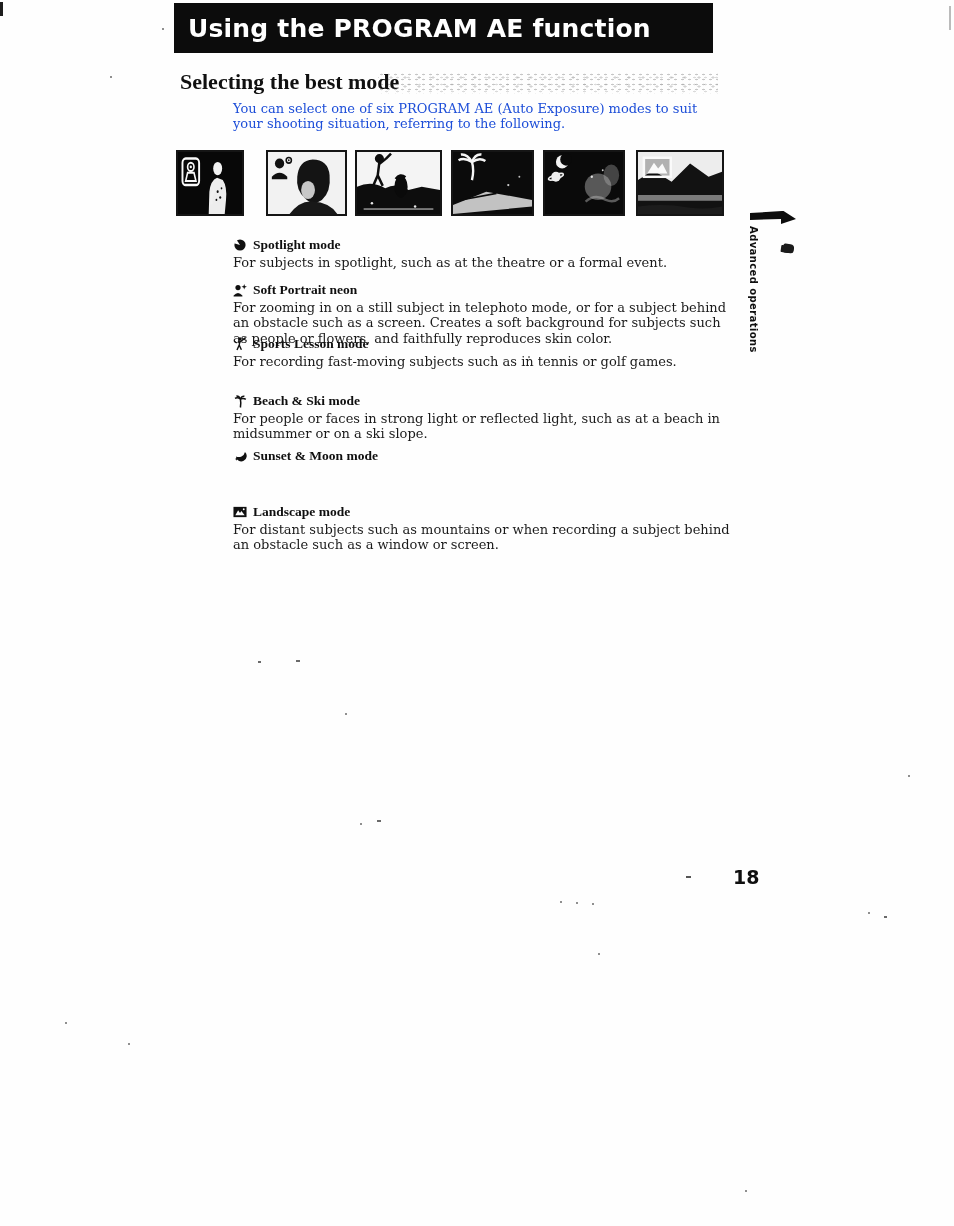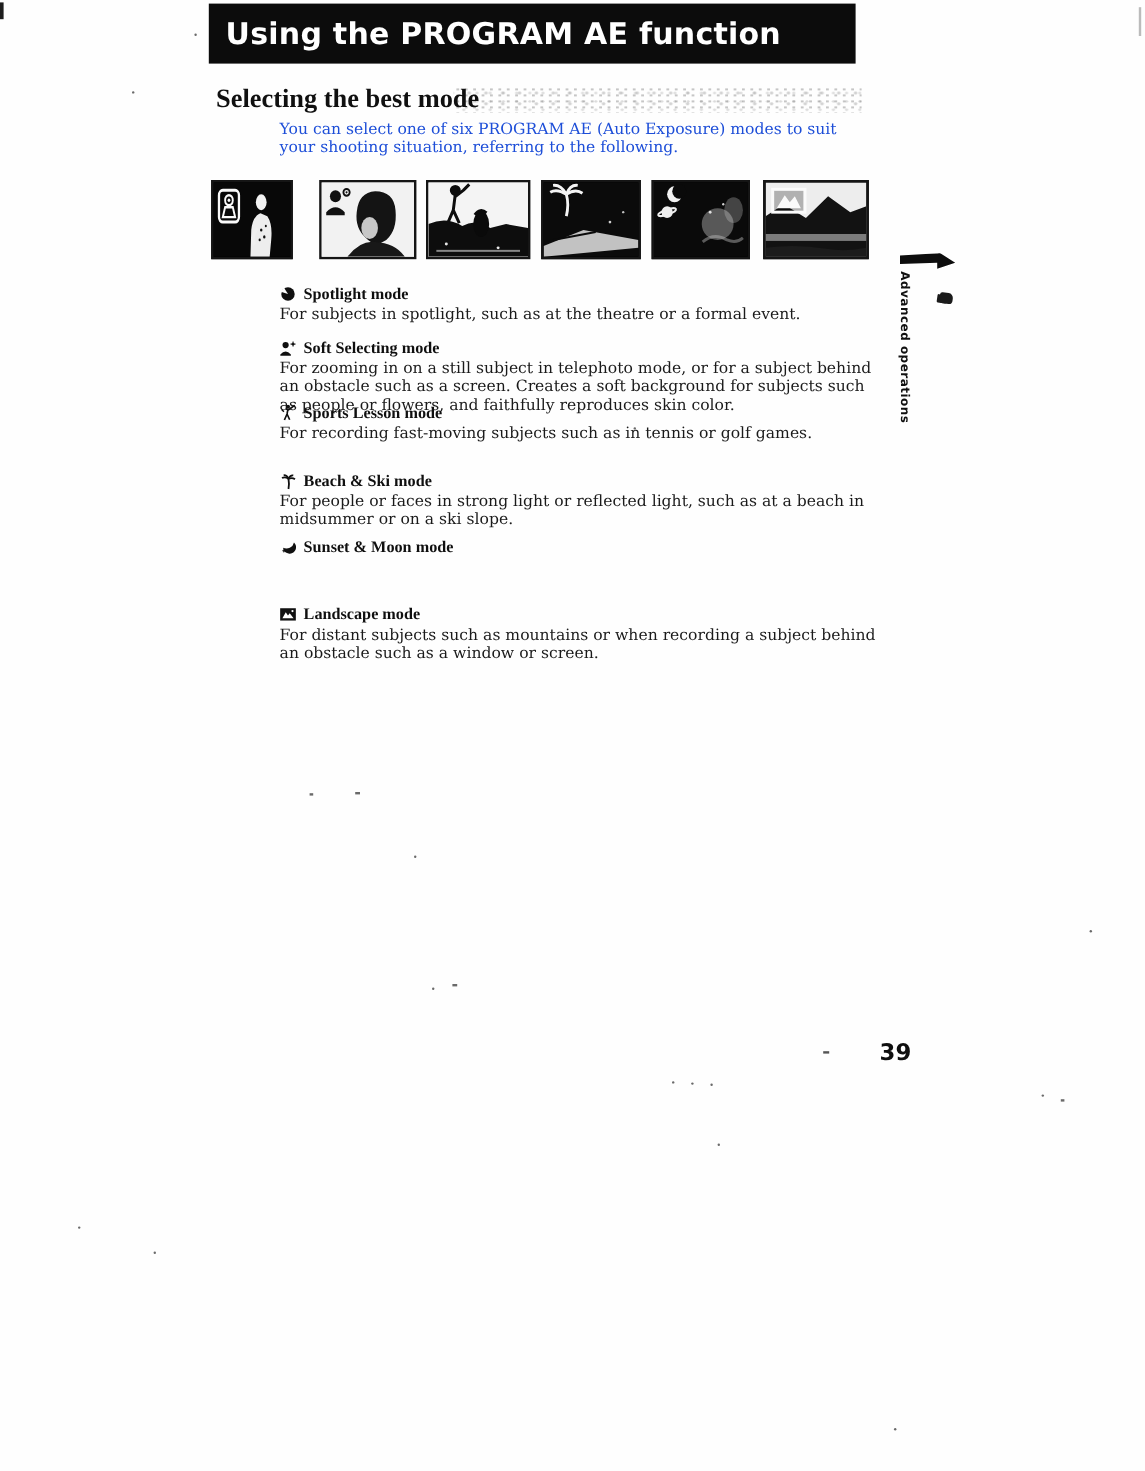--- a/index.html
+++ b/index.html
@@ -213,21 +213,21 @@
 
 <div class="abs mode" style="top:282px;">
   <div class="mode-head">
     <span class="micon">
       <svg width="14" height="13" viewBox="0 0 14 13">
           <circle cx="5" cy="3.6" r="2.6" fill="#101010"></circle>
           <path d="M0.6,11.5 Q5,6.5 9.4,11.5 L9.4,12.5 L0.6,12.5 Z" fill="#101010"></path>
           <path d="M11.2,0 L11.9,2 L13.9,2.7 L11.9,3.4 L11.2,5.4 L10.5,3.4 L8.5,2.7 L10.5,2 Z" fill="#101010"></path>
         </svg>
     </span>
-    <span>Soft Selecting mode</span>
+    <span>Soft Portrait neon</span>
   </div>
   <div class="mode-desc">For zooming in on a still subject in telephoto mode, or for a subject behind an obstacle such as a screen.  Creates a soft background for subjects such as people or flowers, and faithfully reproduces skin color.</div>
 </div>
 
 <div class="abs mode" style="top:336px;">
   <div class="mode-head">
     <span class="micon">
       <svg width="13" height="14" viewBox="0 0 13 14">
           <circle cx="6" cy="2" r="1.7" fill="#101010"></circle>
           <g stroke="#101010" stroke-width="1.4" fill="none">
@@ -279,21 +279,21 @@
           <path d="M2.5,9.5 L5.5,4 L7.5,7 L9,5 L12.5,9.5 Z" fill="#fefefe"></path>
           <circle cx="11.5" cy="3" r="1" fill="#fefefe"></circle>
         </svg>
     </span>
     <span>Landscape mode</span>
   </div>
   <div class="mode-desc">For distant subjects such as mountains or when recording a subject behind an obstacle such as a window or screen.</div>
 </div>
 
 <div class="abs page-number-dash"></div>
-<div class="abs page-number">39</div>
+<div class="abs page-number">18</div>
 
 <div class="abs speck" style="left:110px;top:76px;"></div>
 <div class="abs speck" style="left:162px;top:28px;"></div>
 <div class="abs speck" style="left:528px;top:356px;"></div>
 <div class="abs speck dash" style="left:258px;top:661px;width:3px;"></div>
 <div class="abs speck dash" style="left:296px;top:660px;width:4px;"></div>
 <div class="abs speck" style="left:345px;top:713px;"></div>
 <div class="abs speck" style="left:360px;top:823px;"></div>
 <div class="abs speck dash" style="left:377px;top:820px;width:4px;"></div>
 <div class="abs speck" style="left:908px;top:775px;"></div>

